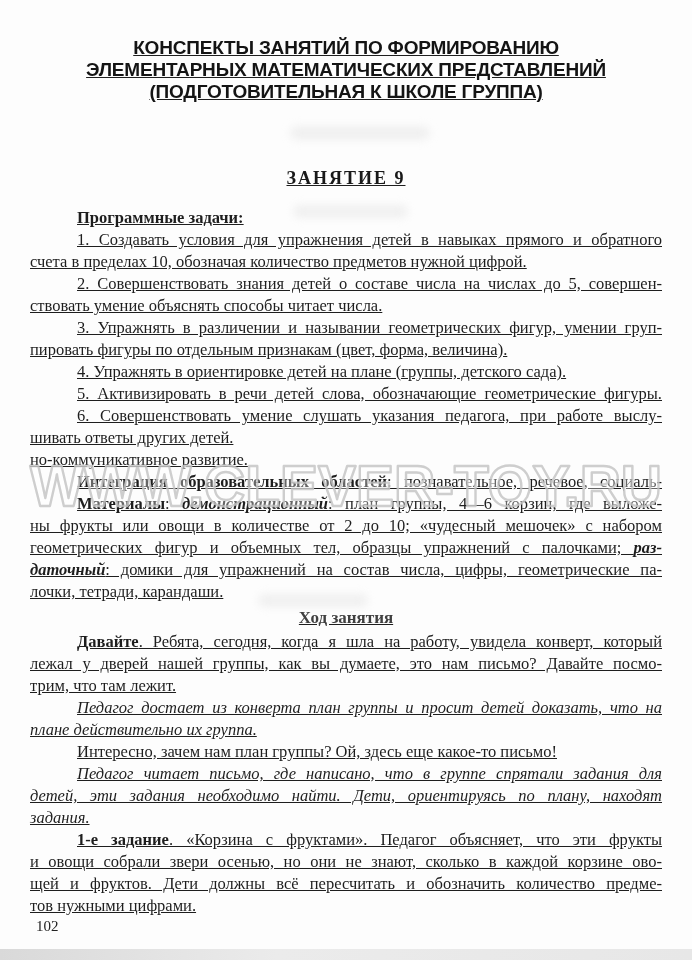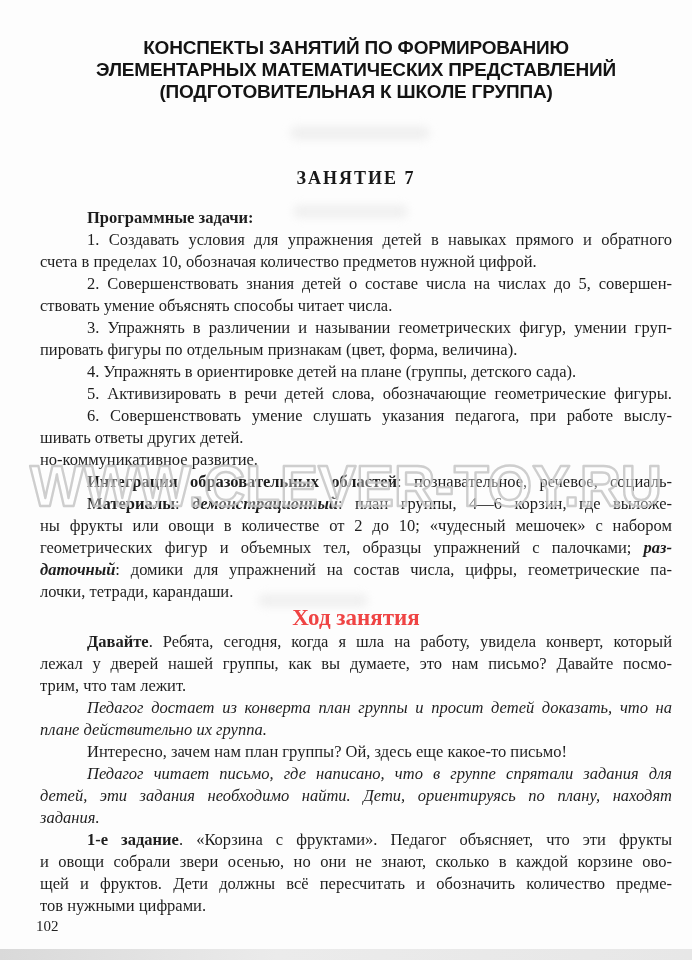--- a/index.html
+++ b/index.html
@@ -8,23 +8,24 @@
     width: 692px;
     height: 960px;
     margin: 0 auto;
     background: #fdfdfd;
     overflow: hidden;
     font-family: "Liberation Serif", serif;
     color: #1e1e1e;
   }
   .text-column {
     position: absolute;
-    left: 40px;
+    left: 30px;
     top: 0;
     width: 632px;
+    text-decoration: underline;
   }
   .doc-title {
     margin-top: 37px;
     font-family: "Liberation Sans", sans-serif;
     font-weight: bold;
     font-size: 19px;
     line-height: 22px;
     text-align: center;
     color: #141414;
     letter-spacing: -0.2px;
@@ -38,24 +39,24 @@
     line-height: 22px;
     letter-spacing: 2px;
     text-align: center;
     color: #191919;
   }
   .h-section {
     margin-top: 4px;
     margin-bottom: 2px;
     font-family: "Liberation Serif", serif;
     font-weight: bold;
-    font-size: 23px;
+    font-size: 17px;
     line-height: 22px;
     text-align: center;
-    color: #ef4444;
+    color: #404040;
   }
   .para {
     font-size: 16.5px;
     line-height: 22px;
   }
   .line { text-align: left; }
   .line.stretch { text-align: justify; text-align-last: justify; }
   .ind { display: inline-block; width: 47px; }
   .run-r { }
   .run-b  { font-weight: bold; }
@@ -104,21 +105,21 @@
   <div class="smudge s1"></div>
   <div class="smudge s2"></div>
   <div class="smudge s3"></div>
 
   <div class="text-column">
       <div class="doc-title">
         <div>КОНСПЕКТЫ ЗАНЯТИЙ ПО ФОРМИРОВАНИЮ</div>
         <div>ЭЛЕМЕНТАРНЫХ МАТЕМАТИЧЕСКИХ ПРЕДСТАВЛЕНИЙ</div>
         <div>(ПОДГОТОВИТЕЛЬНАЯ К ШКОЛЕ ГРУППА)</div>
       </div>
-      <div class="h-lesson">ЗАНЯТИЕ 7</div>
+      <div class="h-lesson">ЗАНЯТИЕ 9</div>
       <div class="para">
         <div class="line"><span class="ind"></span><span class="run-b">Программные задачи:</span></div>
       </div>
       <div class="para">
         <div class="line stretch"><span class="ind"></span><span class="run-r">1. Создавать условия для упражнения детей в навыках прямого и обратного</span></div>
         <div class="line"><span class="run-r">счета в пределах 10, обозначая количество предметов нужной цифрой.</span></div>
       </div>
       <div class="para">
         <div class="line stretch"><span class="ind"></span><span class="run-r">2. Совершенствовать знания детей о составе числа на числах до 5, совершен-</span></div>
         <div class="line"><span class="run-r">ствовать умение объяснять способы читает числа.</span></div>

